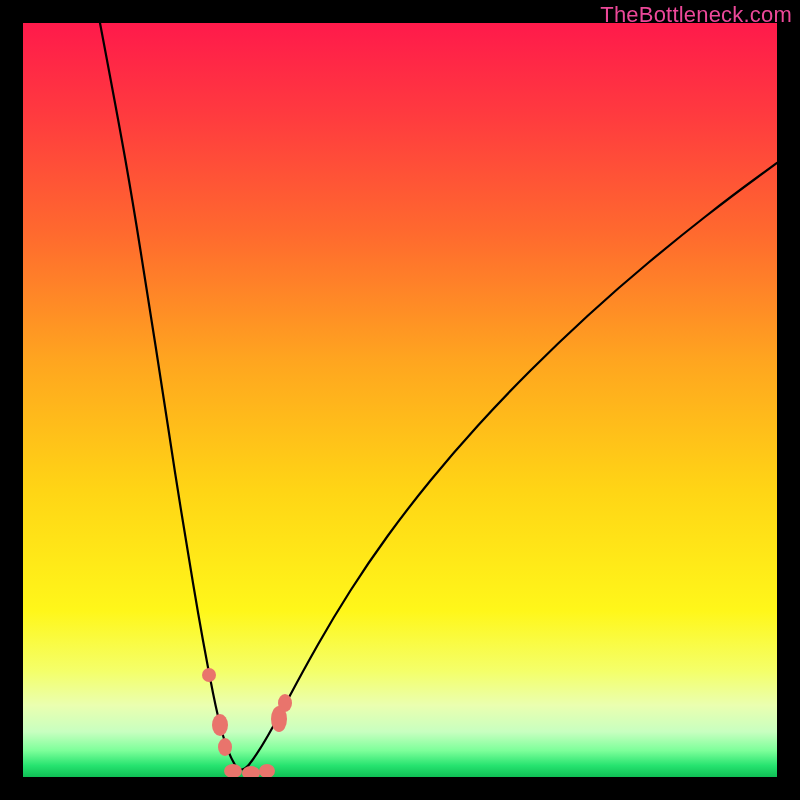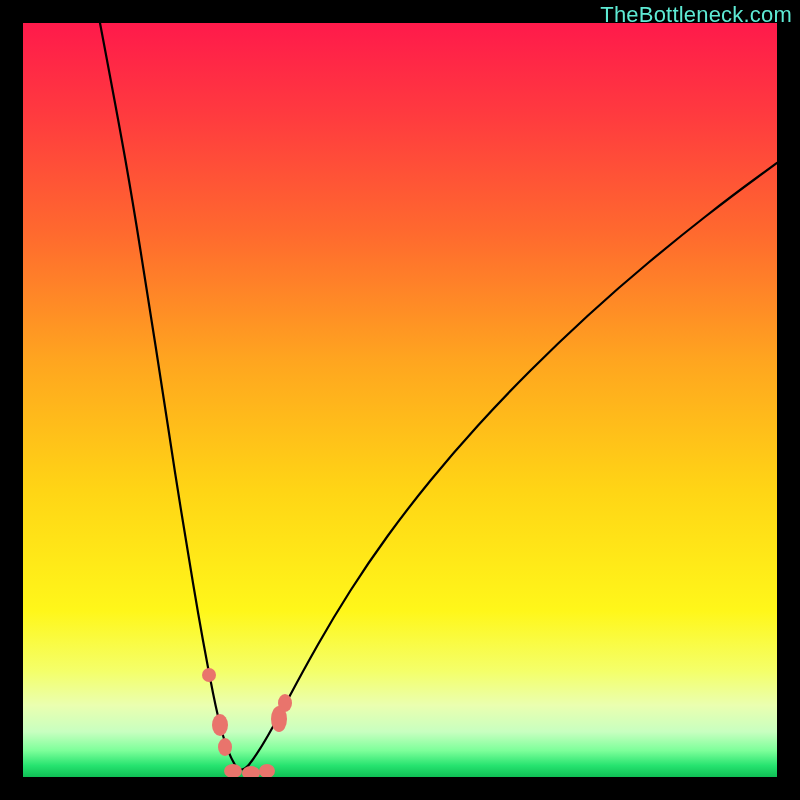--- a/index.html
+++ b/index.html
@@ -21,21 +21,21 @@
     left: 23px;
     top: 23px;
     width: 754px;
     height: 754px;
     overflow: hidden;
   }
   .watermark {
     position: absolute;
     top: 2px;
     right: 8px;
-    color: #5eead4;
+    color: #ec4899;
     font-size: 22px;
     font-weight: 500;
     letter-spacing: 0.2px;
     z-index: 10;
   }
   svg {
     display: block;
   }
 </style>
 </head>

